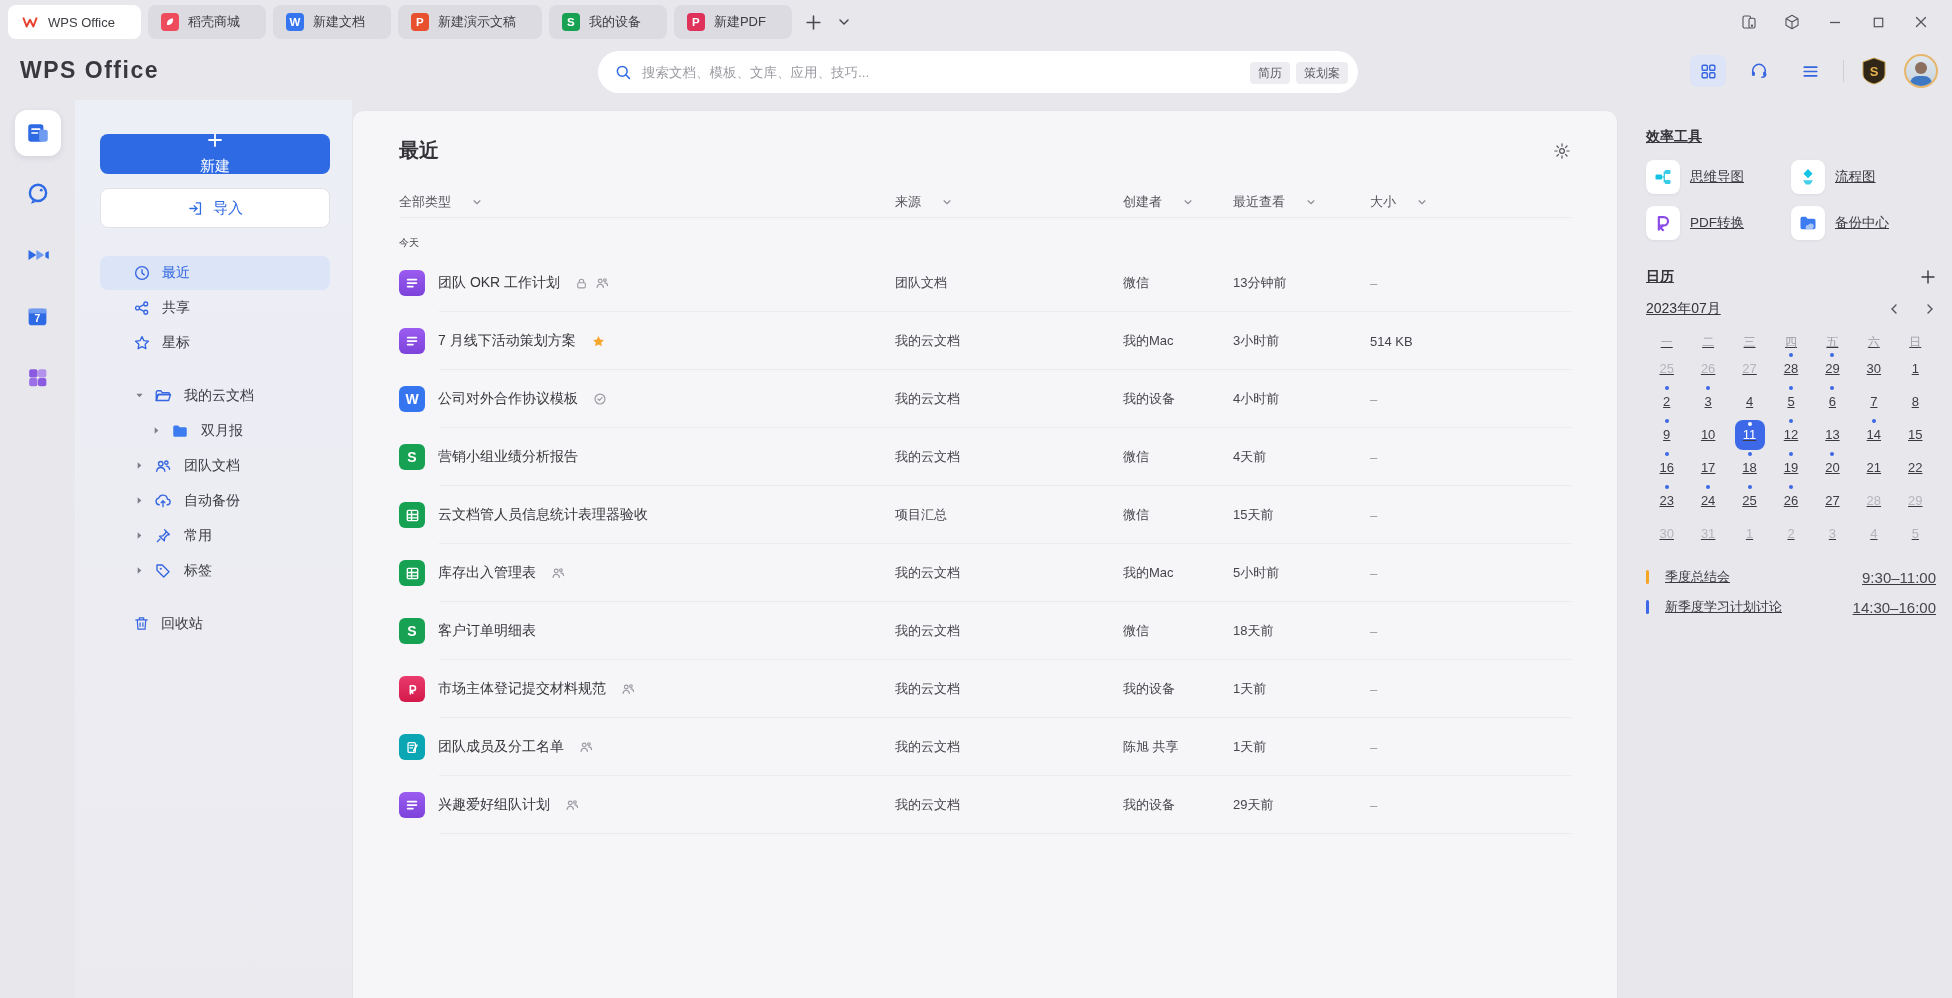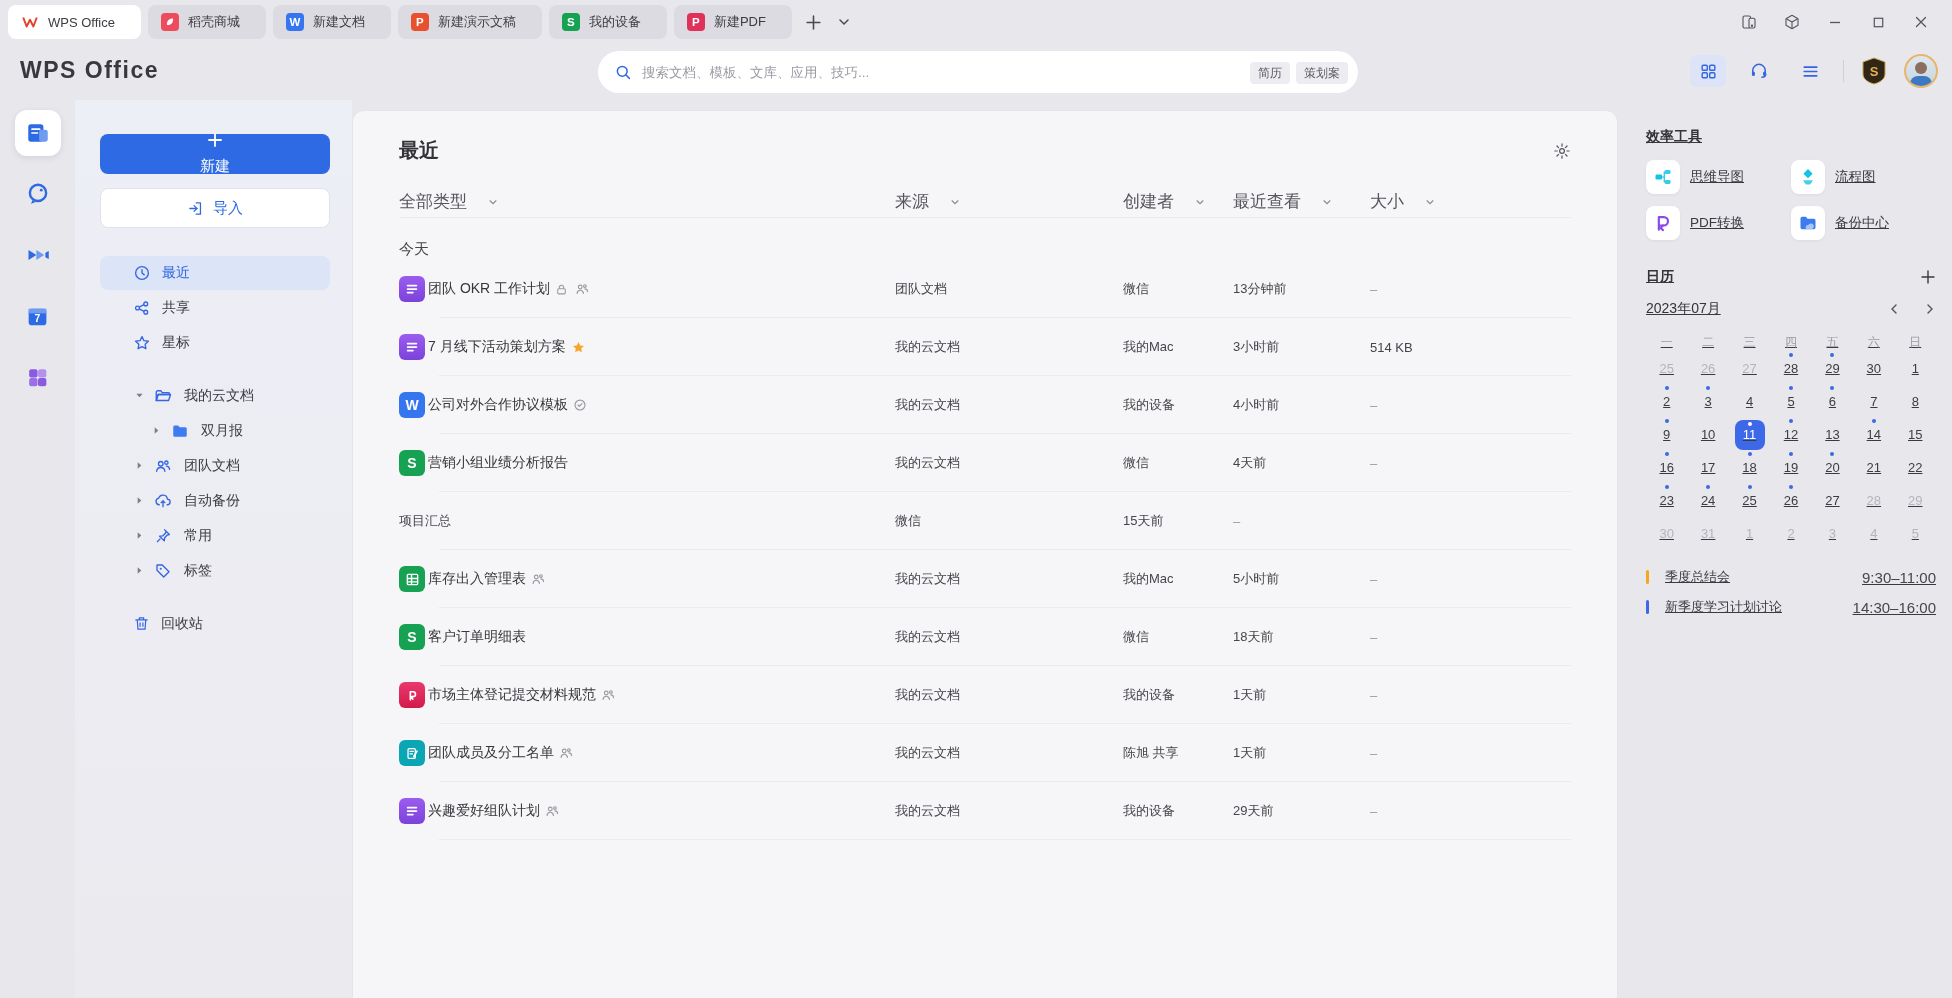--- a/index.html
+++ b/index.html
@@ -70,25 +70,25 @@
   #trashrow { margin-top:18px; height:35px; display:flex; align-items:center; font-size:14px; color:#3a3a40; padding-left:33px; gap:11px; }
 
   
   #maincard { position:absolute; left:352px; top:10px; width:1266px; bottom:0; background:#f6f6f8;
               border:1px solid #e5e4e9; border-bottom:none; border-radius:12px 12px 0 0; padding:0 46px; }
   #cardtitlerow { padding-top:26px; display:flex; align-items:center; justify-content:space-between; }
   #cardtitle { font-size:20px; font-weight:bold; color:#323237; }
   #gearbtn { color:#55555c; }
   #filters { margin-top:22px; height:32px; display:grid; grid-template-columns:496px 228px 110px 137px 1fr;
              align-items:center; border-bottom:1px solid #ebebee; }
-  .filter { display:flex; align-items:center; gap:21px; font-size:17px; color:#55555c; }
-  #sectionlabel { margin-top:20px; height:22px; font-size:15px; color:#46464c; display:flex; align-items:center;font-family:Liberation Serif, serif; }
+  .filter { display:flex; align-items:center; gap:21px; font-size:13px; color:#55555c; }
+  #sectionlabel { margin-top:14px; height:22px; font-size:10px; color:#46464c; display:flex; align-items:center;font-family:Liberation Serif, serif; }
   .frow { height:58px; display:grid; grid-template-columns:496px 228px 110px 137px 1fr; align-items:center; position:relative; }
   .frow::after { content:''; position:absolute; left:40px; right:0; bottom:0; height:1px; background:#ebebee; }
-  .fname { display:flex; align-items:center; gap:3px; min-width:0; }
+  .fname { display:flex; align-items:center; gap:13px; min-width:0; }
   .ficon { width:26px; height:26px; border-radius:6px; flex:none; display:flex; align-items:center; justify-content:center;
            color:#fff; font-size:14px; font-weight:bold; }
   .ftitle { font-size:14px; color:#37373c; white-space:nowrap; overflow:hidden; text-overflow:ellipsis; }
   .fbadges { display:flex; align-items:center; gap:7px; margin-left:2px; color:#9a9aa2; }
   .fmeta { font-size:13px; color:#45454c; }
   .fmeta.dash { color:#9b9ba3; }
 
   
   #rightpanel { position:absolute; left:1618px; right:0; top:0; bottom:0; padding:0 17px 15px 28px;text-decoration:underline; }
   .ptitle { font-size:14px; font-weight:bold; color:#333338; }
@@ -574,20 +574,29 @@
           <div class="fname">
             <span class="ficon" style="background: rgb(22, 162, 82);">S</span>
             <span class="ftitle">营销小组业绩分析报告</span>
           </div>
           <div class="fmeta">我的云文档</div>
           <div class="fmeta">微信</div>
           <div class="fmeta">4天前</div>
           <div class="fmeta dash">–</div>
         </div>
         <div class="frow">
+          <div class="fname">
+            <span class="ficon" style="background: rgb(22, 162, 82);">
+              <svg width="15" height="15" viewBox="0 0 16 16" fill="none" stroke="#fff" stroke-width="1.5">
+                <rect x="2.5" y="2.5" width="11" height="11" rx="1"></rect>
+                <path d="M2.5 7h11M2.5 10.5h11M7 2.5v11"></path>
+              </svg>
+            </span>
+            <span class="ftitle">云文档管人员信息统计表理器验收</span>
+          </div>
           <div class="fmeta">项目汇总</div>
           <div class="fmeta">微信</div>
           <div class="fmeta">15天前</div>
           <div class="fmeta dash">–</div>
         </div>
         <div class="frow">
           <div class="fname">
             <span class="ficon" style="background: rgb(22, 162, 82);">
               <svg width="15" height="15" viewBox="0 0 16 16" fill="none" stroke="#fff" stroke-width="1.5">
                 <rect x="2.5" y="2.5" width="11" height="11" rx="1"></rect>

